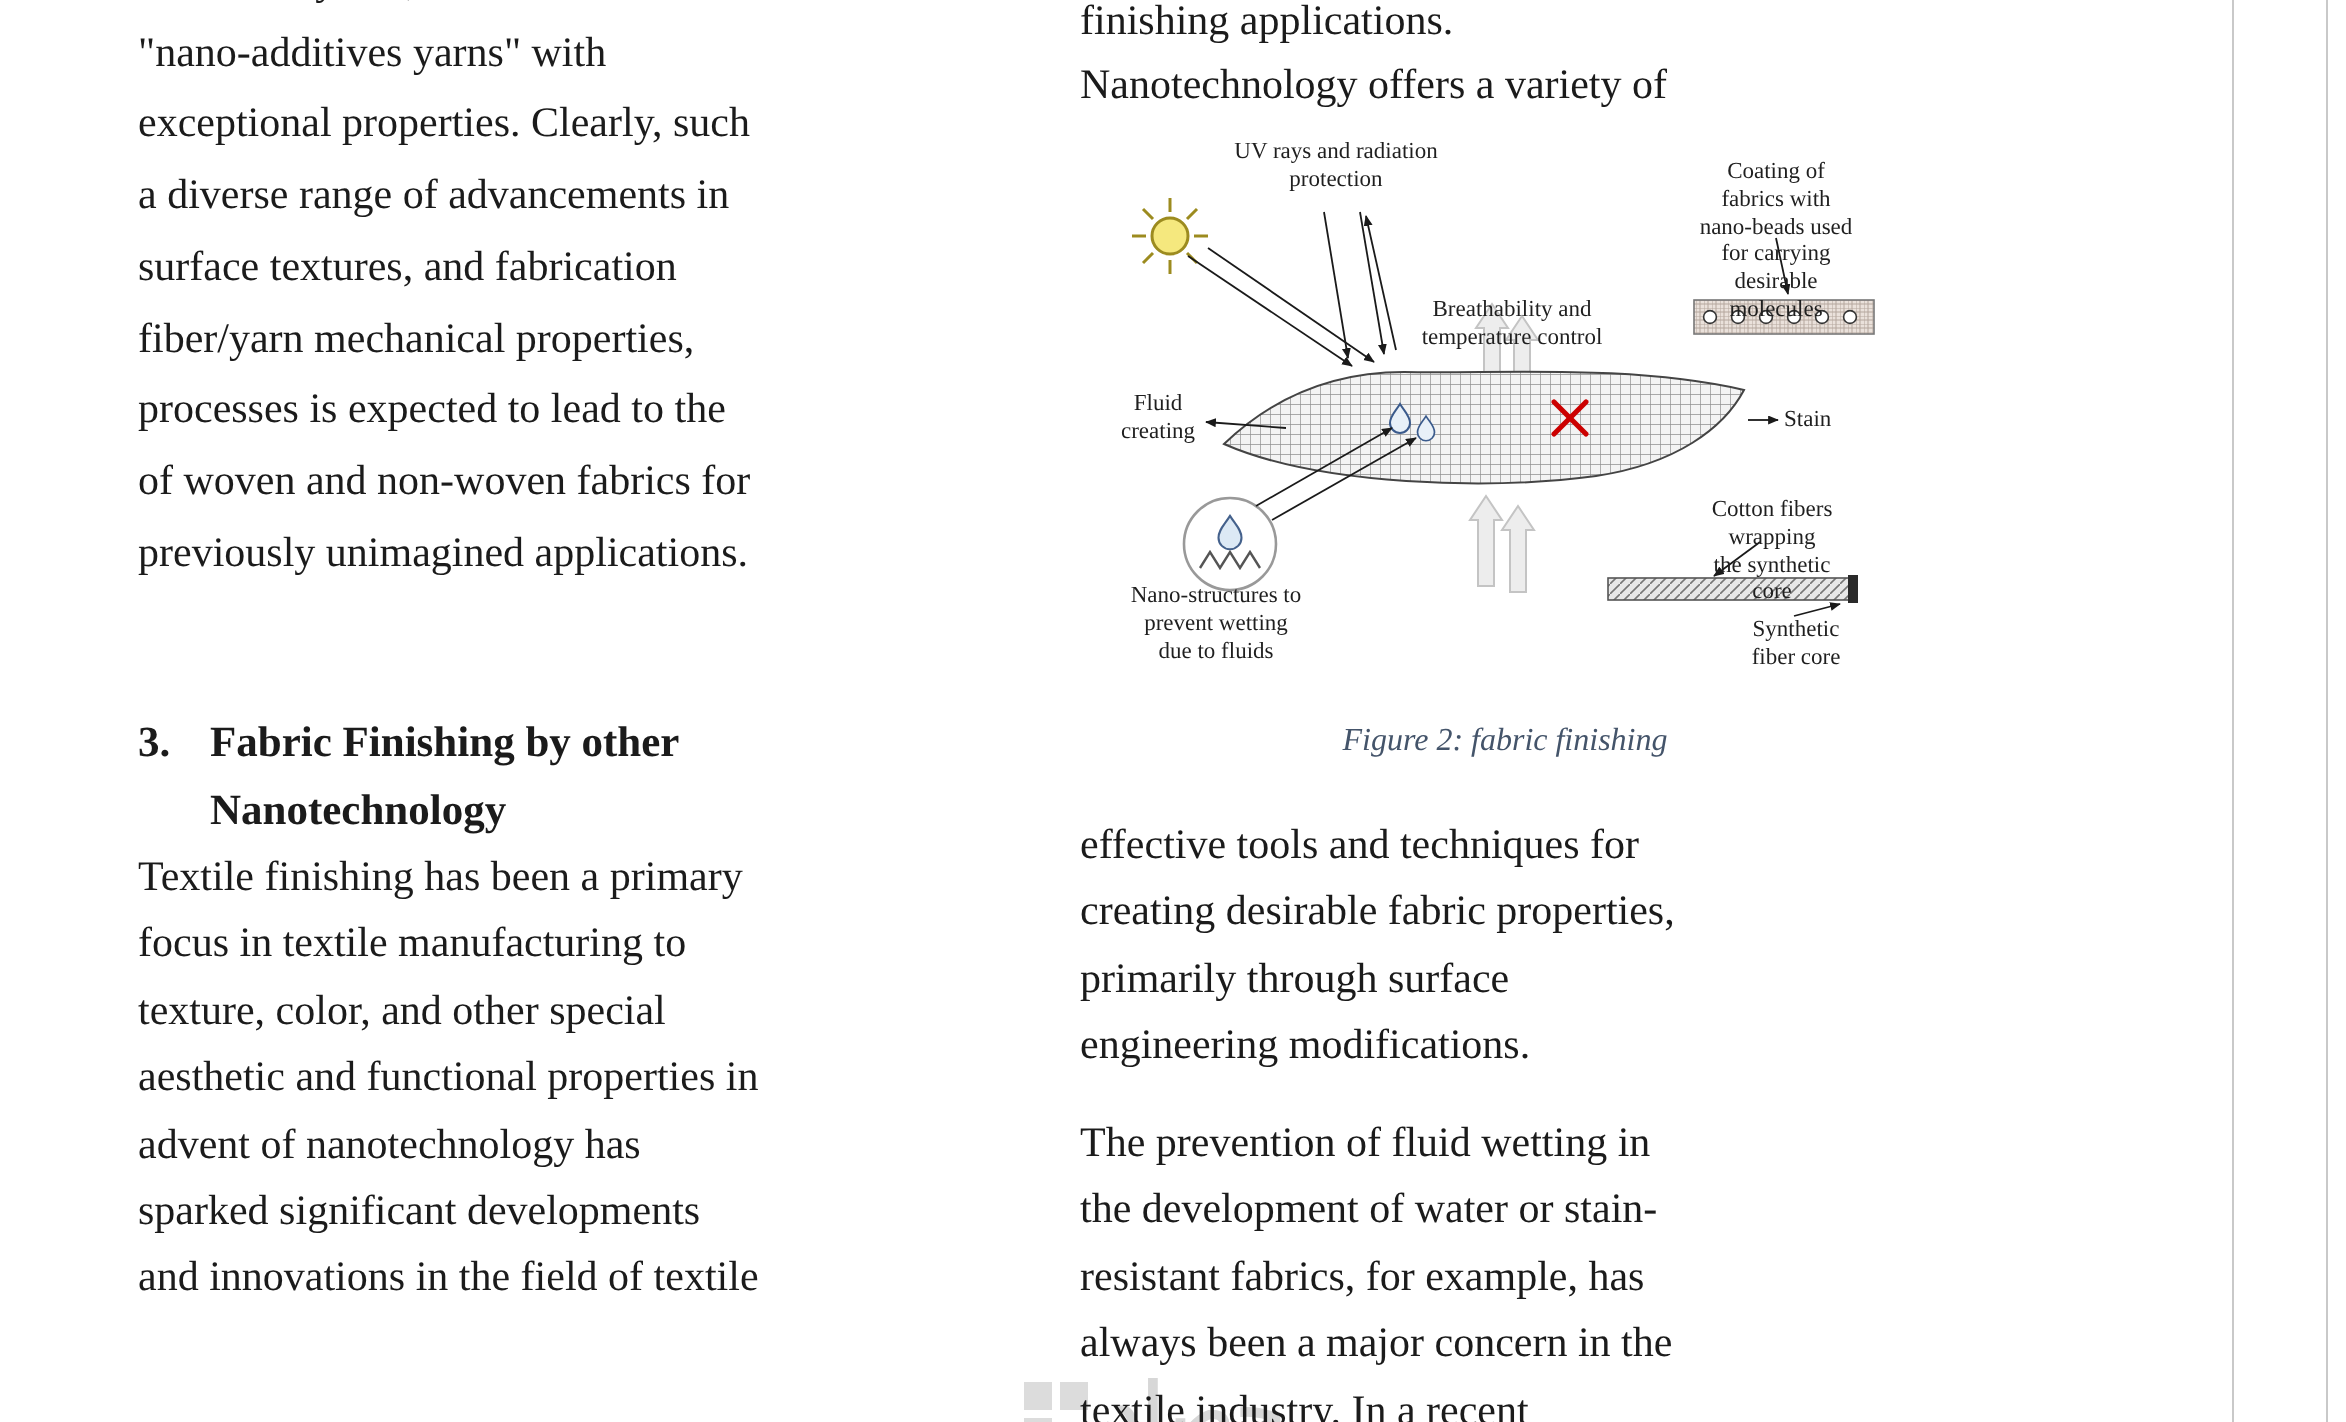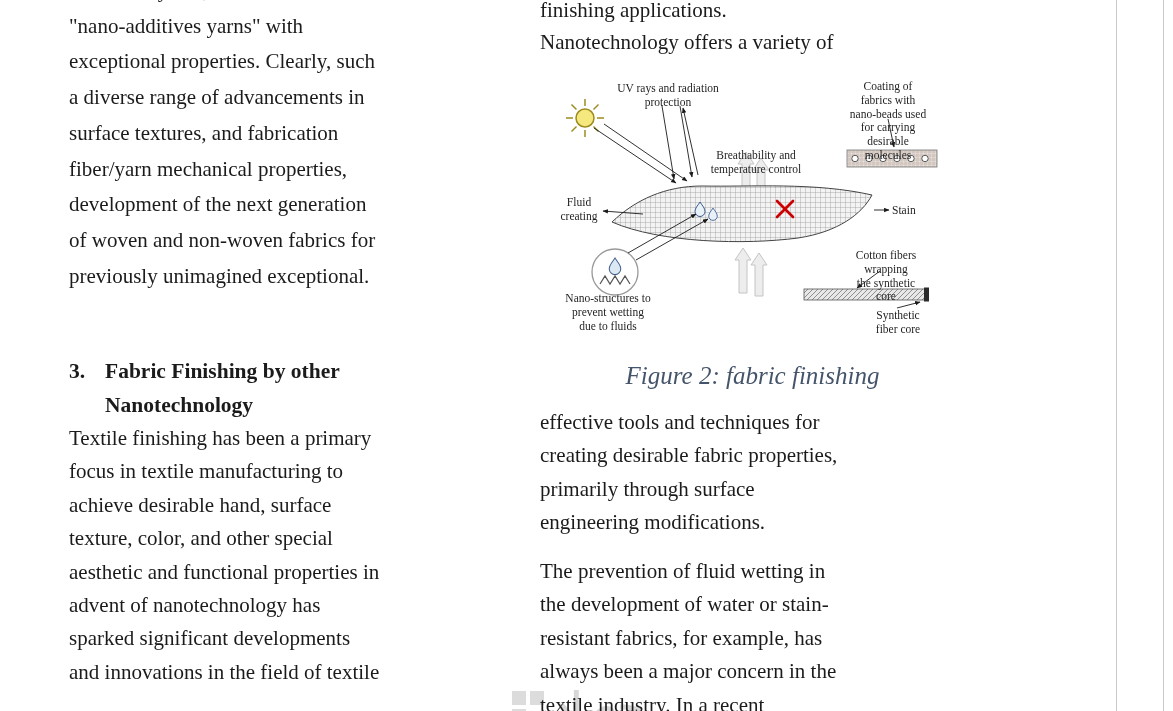--- a/index.html
+++ b/index.html
@@ -20,21 +20,21 @@
   .heading .num { width:36px; }
   .figure { position:absolute; left:540px; top:62px; width:425px; height:296px; z-index:2; }
   .figure svg { position:absolute; left:0; top:0; }
   .fig-label {
     position:absolute; font-size:11.5px; line-height:13.8px; text-align:center;
     white-space:pre-line; transform:translateX(-50%); color:#1f1f1f; z-index:3;
   }
   .fig-label.no-center { transform:none; }
   .caption {
     position:absolute; left:540px; top:362px; width:425px; text-align:center;
-    font-style:italic; font-size:25px; color:#44546A; z-index:2;
+    font-style:italic; font-size:16px; color:#44546A; z-index:2;
   }
   .vline { position:absolute; top:0; height:711px; width:1px; background:#c9c9c9; z-index:1; }
   .watermark {
     position:absolute; left:512px; top:644px; display:flex; align-items:flex-end; gap:9px;
     color:#d7d7d7; z-index:0;
   }
   .wm-logo { display:grid; grid-template-columns:14px 14px; grid-gap:4px; padding-bottom:4px; }
   .wm-logo span { width:14px; height:14px; background:#dcdcdc; display:block; }
   .wm-text { font-family:Liberation Sans, sans-serif; font-size:40px; font-weight:bold; line-height:1;margin-top:43px; }
 </style>
@@ -51,39 +51,38 @@
 </div>
 
 <div class="para lh-a" style="left:69px; top:-27px;">
   <div class="tline">fibers and yarns, often termed</div>
   <div>
       <div class="tline">"nano-additives yarns" with</div>
       <div class="tline">exceptional properties. Clearly, such</div>
       <div class="tline">a diverse range of advancements in</div>
       <div class="tline">surface textures, and fabrication</div>
       <div class="tline">fiber/yarn mechanical properties,</div>
-      <div class="tline">development of the next generation</div>
+      <div class="tline">processes is expected to lead to the</div>
       <div class="tline">of woven and non-woven fabrics for</div>
-      <div class="tline">previously unimagined exceptional.</div>
+      <div class="tline">previously unimagined applications.</div>
     </div>
 </div>
 
 <div class="heading">
   <div class="num">3.</div>
   <div>
     <div class="tline">Fabric Finishing by other</div>
     <div class="tline">Nanotechnology</div>
   </div>
 </div>
 
 <div class="para lh-b" style="left:69px; top:422px;">
   <div>
       <div class="tline">Textile finishing has been a primary</div>
       <div class="tline">focus in textile manufacturing to</div>
-      <div class="tline">achieve desirable hand, surface</div>
       <div class="tline">texture, color, and other special</div>
       <div class="tline">aesthetic and functional properties in</div>
       <div class="tline">advent of nanotechnology has</div>
       <div class="tline">sparked significant developments</div>
       <div class="tline">and innovations in the field of textile</div>
     </div>
 </div>
 
 <div class="para lh-c" style="left:540px; top:-5px;">
   <div>
@@ -175,21 +174,21 @@
       <line x1="348" y1="57" x2="354" y2="85" marker-end="url(#ah)"></line>
       <line x1="334" y1="148" x2="349" y2="148" marker-end="url(#ah)"></line>
       <line x1="103" y1="152" x2="63" y2="149" marker-end="url(#ah)"></line>
       <line x1="88" y1="191" x2="156" y2="152" marker-end="url(#ah)"></line>
       <line x1="96" y1="198" x2="168" y2="157" marker-end="url(#ah)"></line>
       <line x1="340" y1="209" x2="317" y2="226" marker-end="url(#ah)"></line>
       <line x1="357" y1="246" x2="380" y2="240" marker-end="url(#ah)"></line>
     </g>
   </svg>
 
-  <div class="fig-label" style="left:128px; top:20px;text-align:center;">UV rays and radiation
+  <div class="fig-label" style="left:128px; top:8px;text-align:center;">UV rays and radiation
 protection</div>
   <div class="fig-label" style="left:348px; top:18px;">Coating of fabrics with
 nano-beads used for carrying
 desirable molecules</div>
   <div class="fig-label" style="left:216px; top:87px;">Breathability and
 temperature control</div>
   <div class="fig-label" style="left:39px;  top:134px;">Fluid
 creating</div>
   <div class="fig-label no-center" style="left:352px; top:142px;">Stain</div>
   <div class="fig-label" style="left:346px; top:187px;text-align:center;">Cotton fibers wrapping

